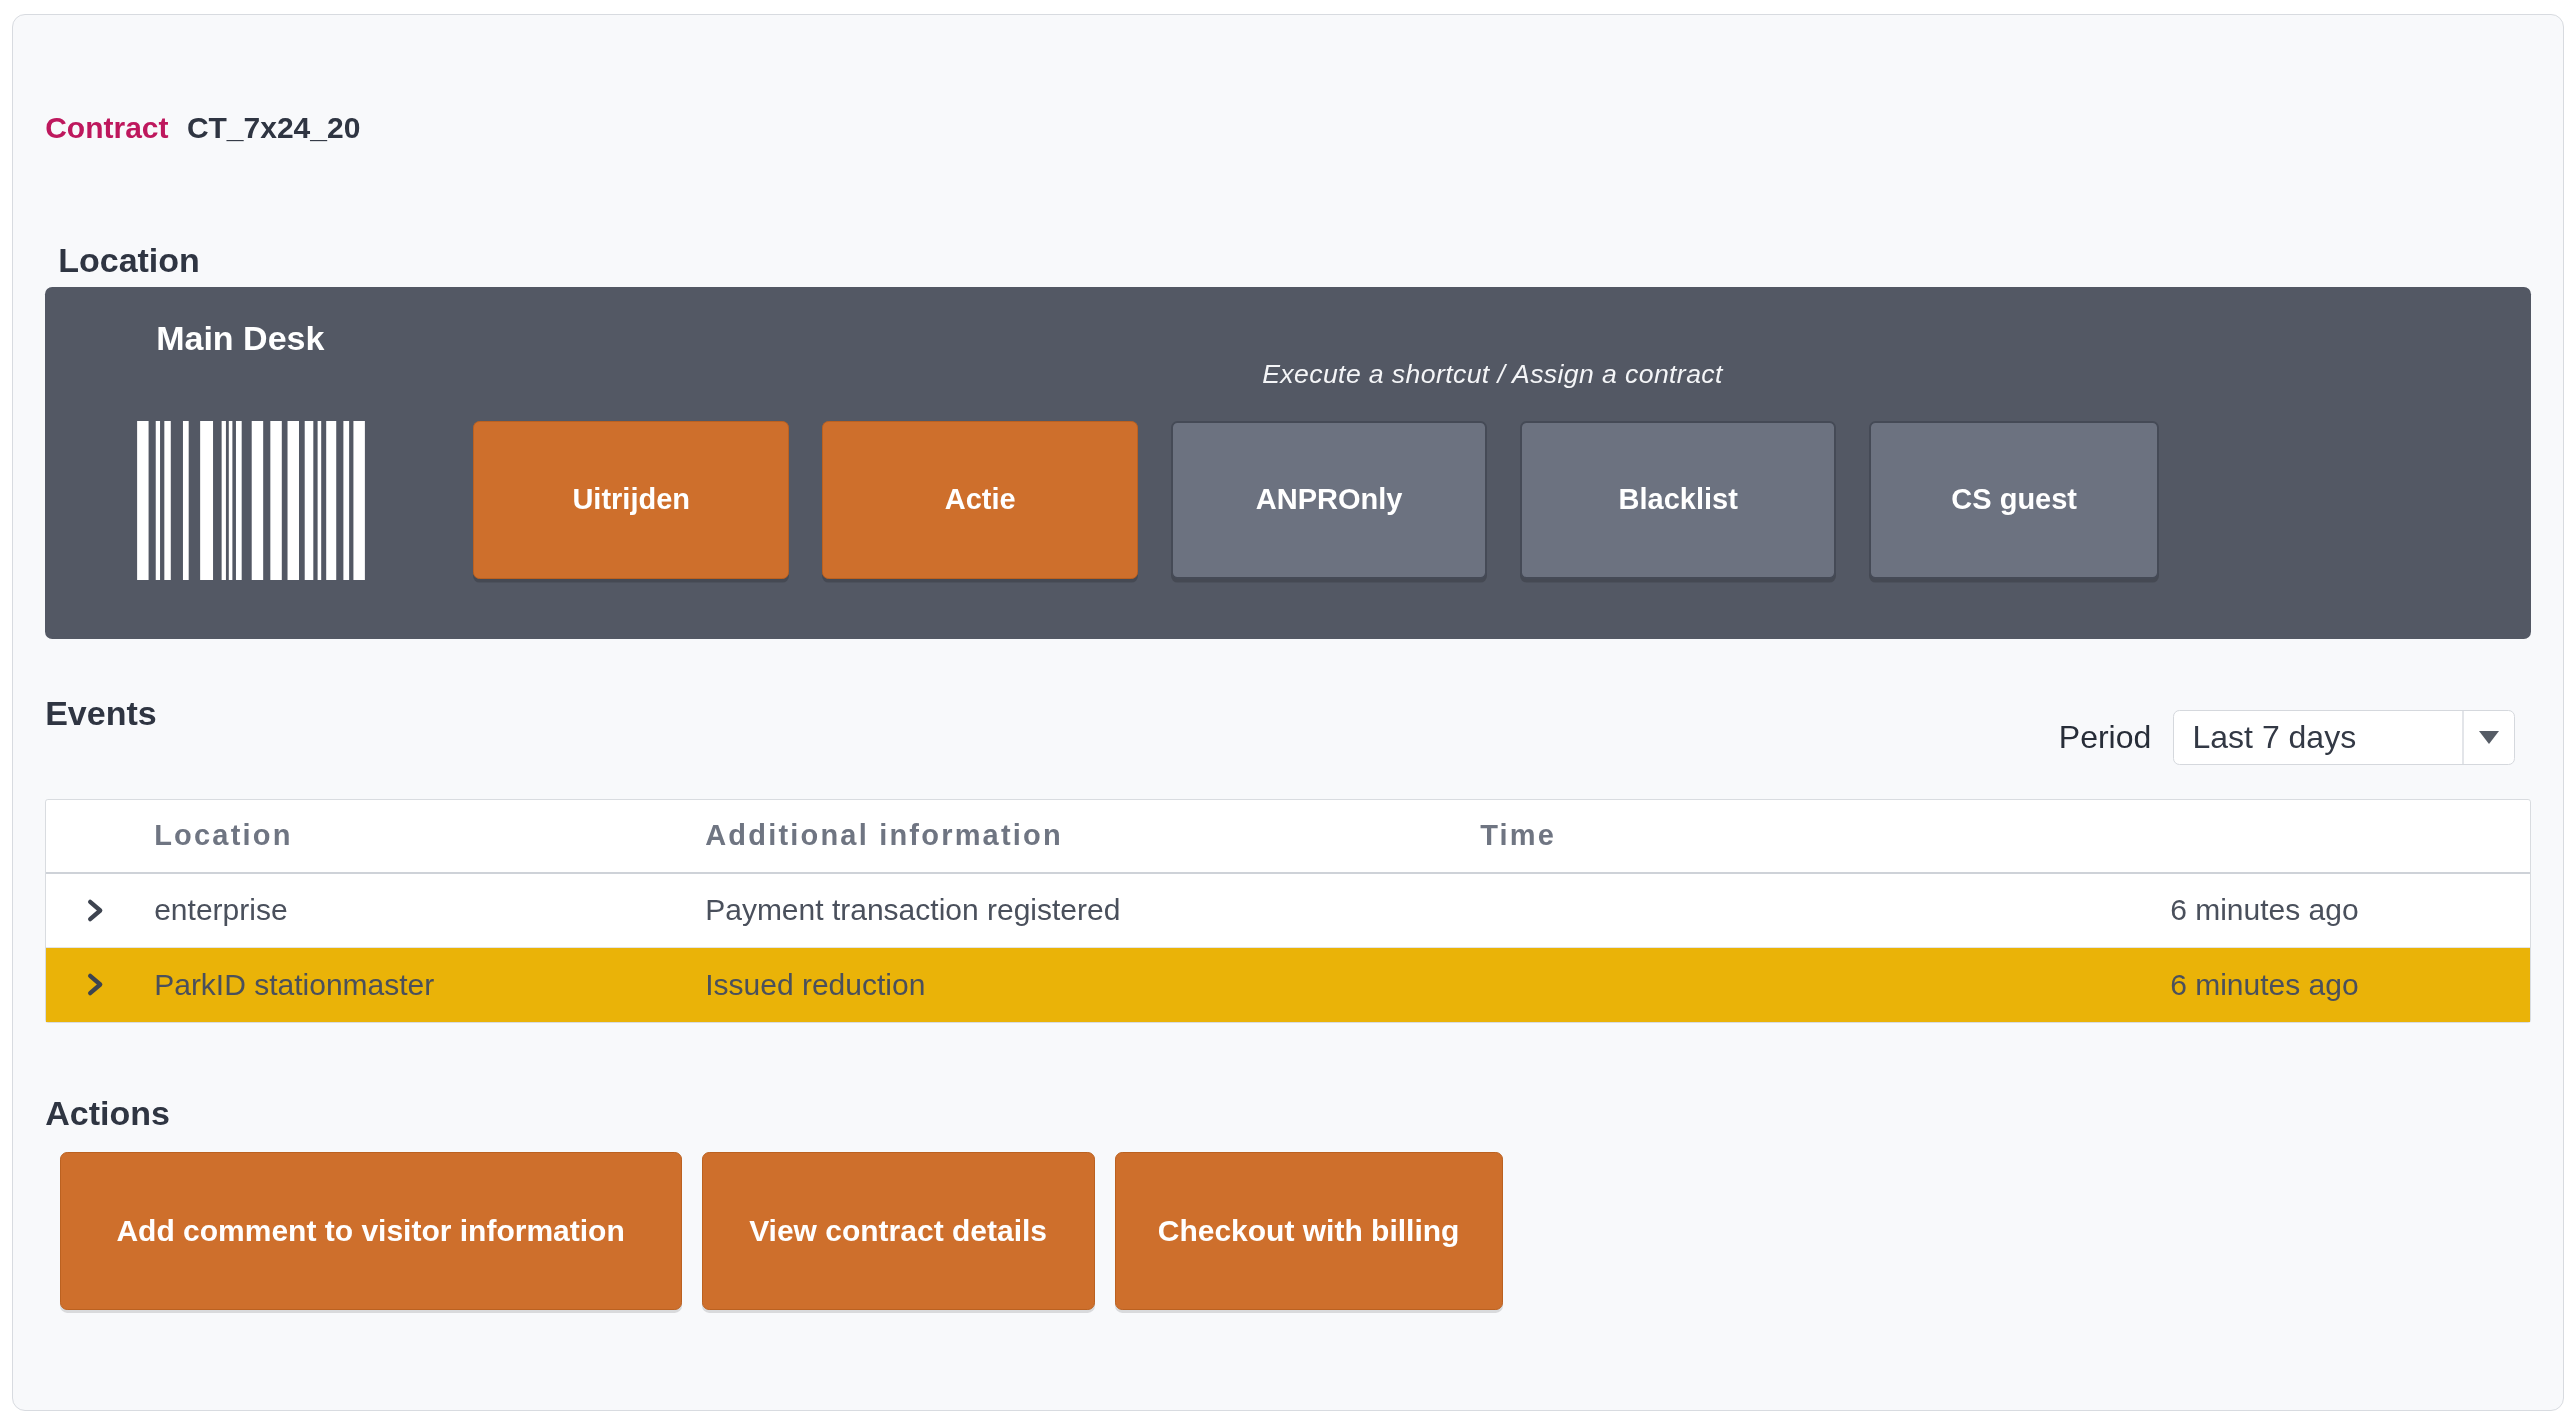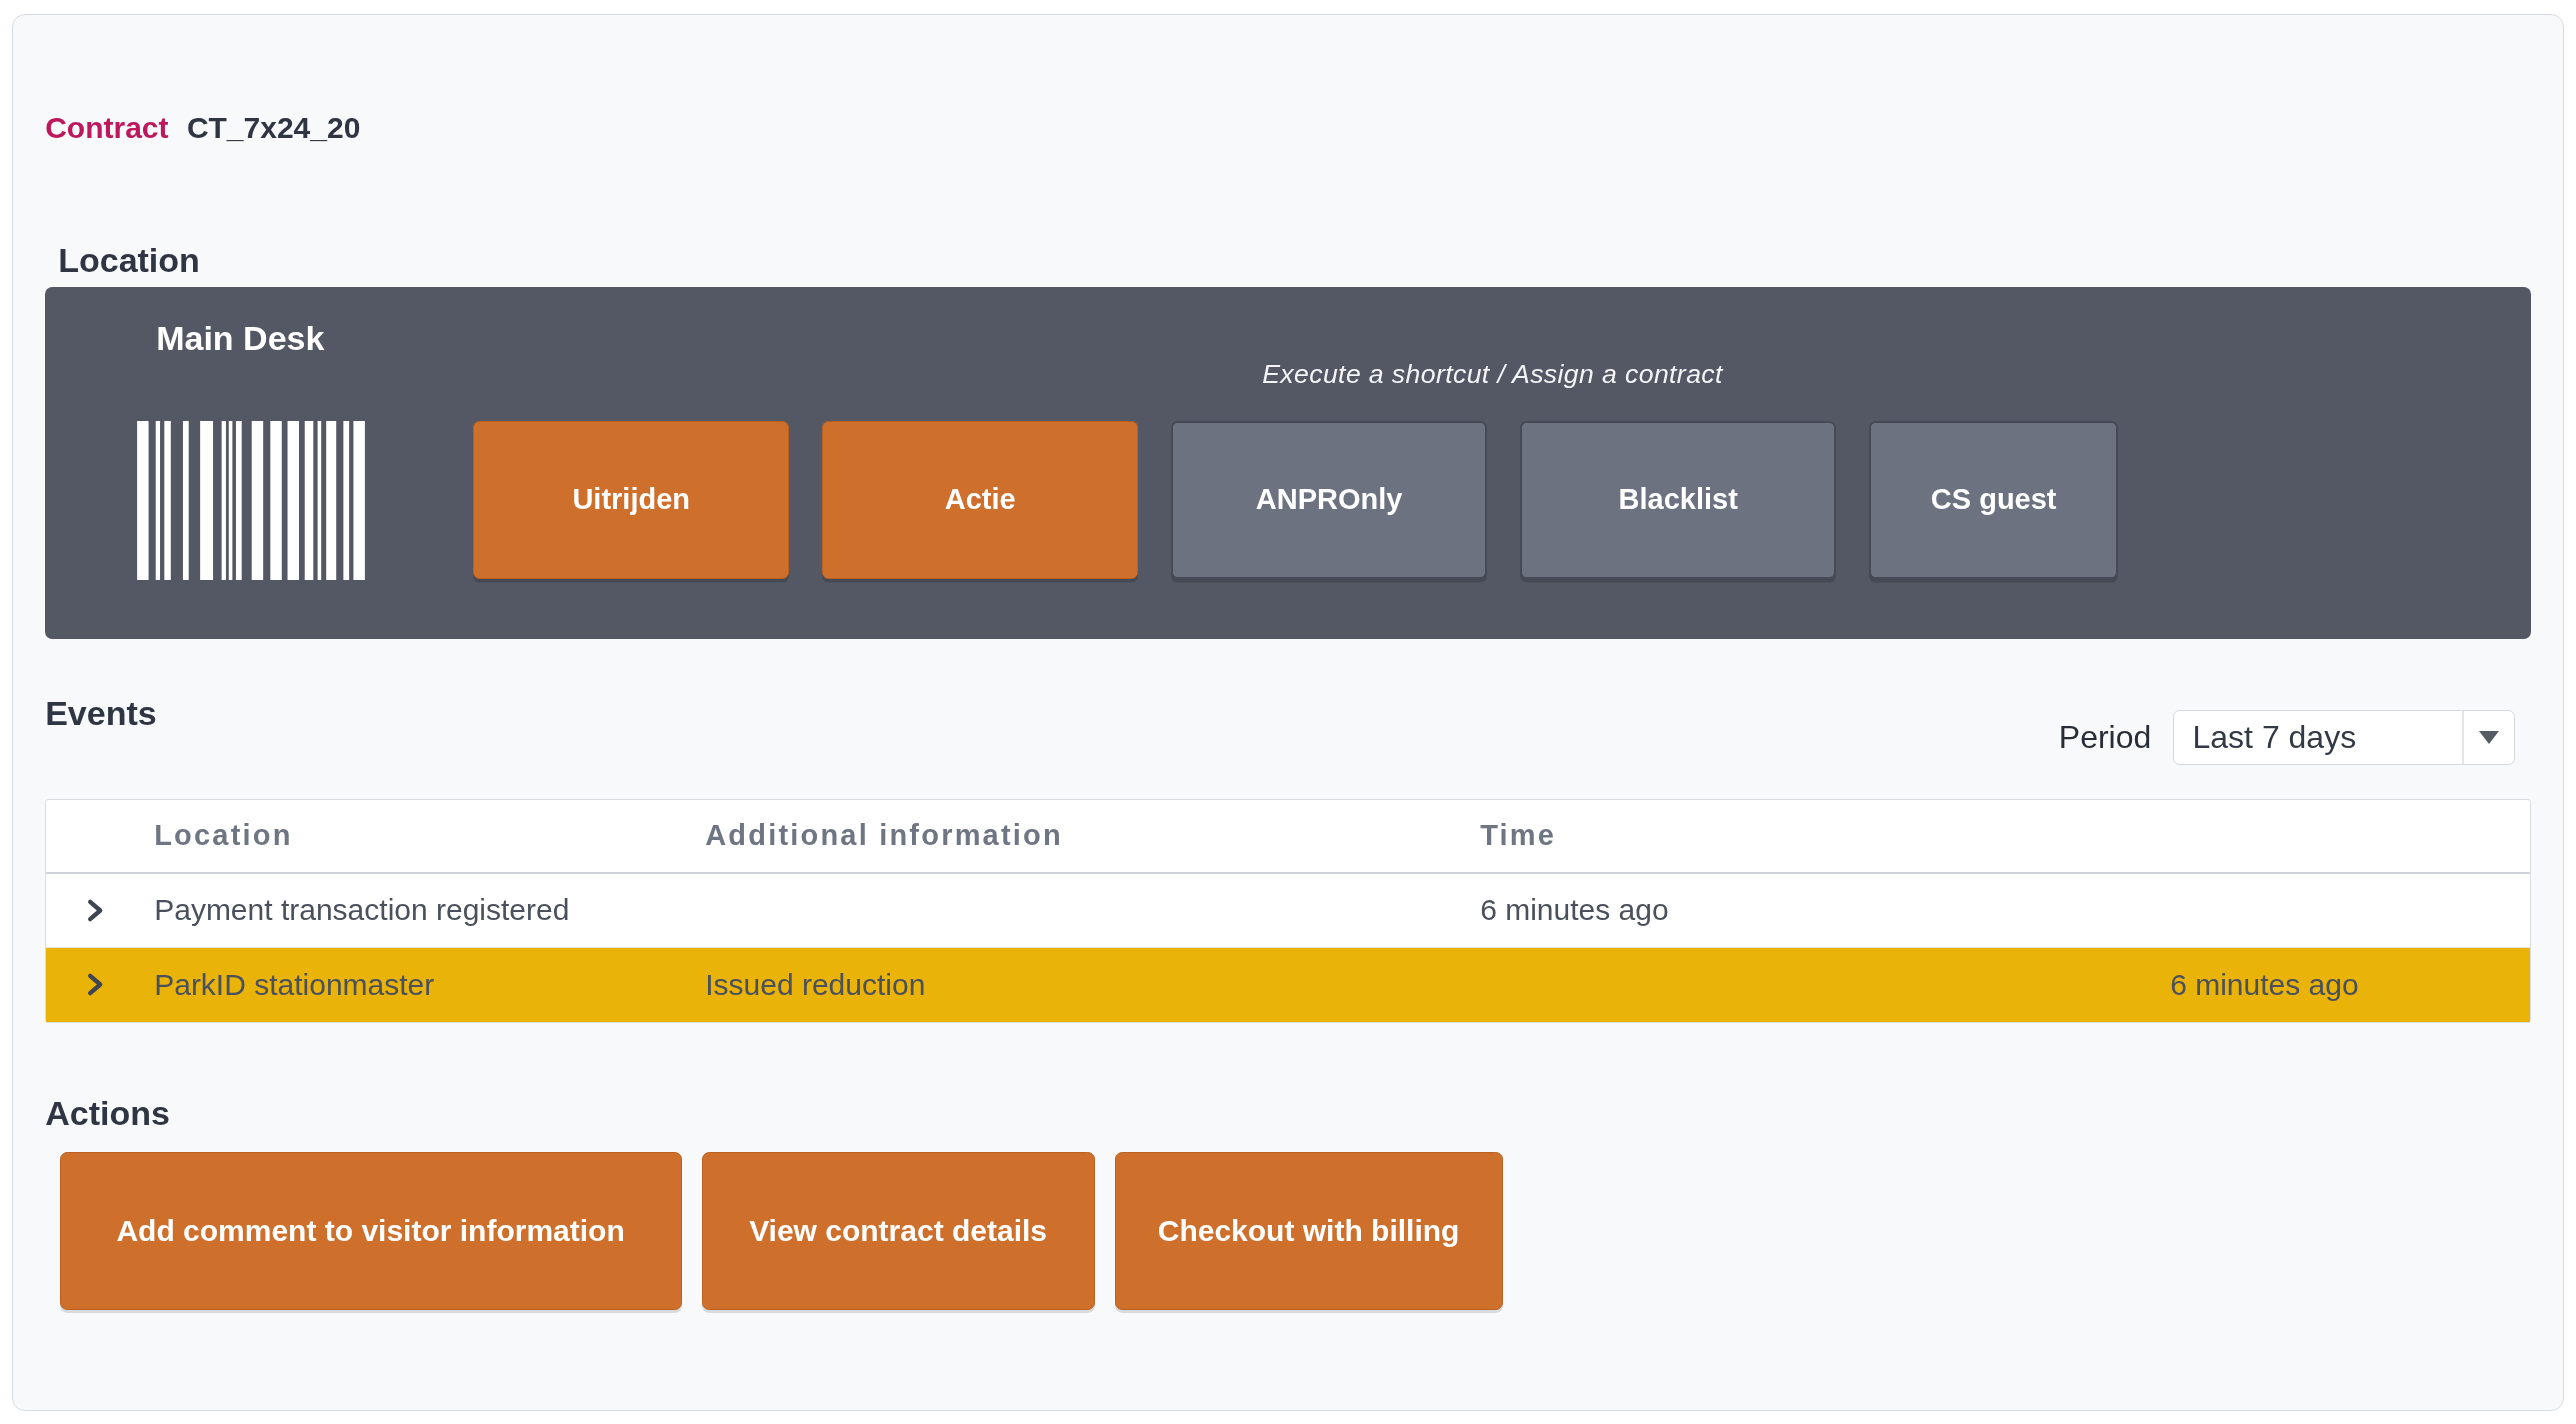--- a/index.html
+++ b/index.html
@@ -53,21 +53,21 @@
     width: 316px; height: 158px;
     border-radius: 6.5px;
     font-family: inherit;
     font-size: 29px; font-weight: bold; color: #ffffff;
     display: flex; align-items: center; justify-content: center;
     cursor: pointer;
     box-shadow: 0 3.6px 0 rgba(0,0,0,0.16);
   }
   .shortcut.orange { background: #ce6f2c; border: 1.4px solid #bb6120; }
   .shortcut.gray   { background: #6c7280; border: 2.2px solid #454a56; }
-  .shortcut.narrow { width: 249px; }
+  .shortcut.narrow { width: 290px; }
 
   
   .events-row { margin-top: 56px; display: flex; justify-content: space-between; align-items: flex-start; }
   .period-control { display: flex; align-items: center; margin-top: 15px; margin-right: 16px; }
   .period-label { font-size: 32px; color: #272d38; margin-right: 21.5px; }
   .period-select {
     width: 342px; height: 55px;
     background: #ffffff;
     border: 1.4px solid #d5d8dd;
     border-radius: 6.5px;
@@ -193,20 +193,21 @@
       <div class="th">Additional information</div>
       <div class="th">Time</div>
     </div>
 
     <div class="trow r1">
       <div class="chev-cell">
         <svg width="24.4" height="29" viewBox="0 0 34 40">
           <path d="M10 8 L24 20 L10 32" fill="none" stroke="#3e4450" stroke-width="6" stroke-linecap="round" stroke-linejoin="round"></path>
         </svg>
       </div>
+      <div class="td">enterprise</div>
       <div class="td">Payment transaction registered</div>
       <div class="td"></div>
       <div class="td">6 minutes ago</div>
     </div>
 
     <div class="trow r2">
       <div class="chev-cell">
         <svg width="24.4" height="29" viewBox="0 0 34 40">
           <path d="M10 8 L24 20 L10 32" fill="none" stroke="#3e4450" stroke-width="6" stroke-linecap="round" stroke-linejoin="round"></path>
         </svg>

